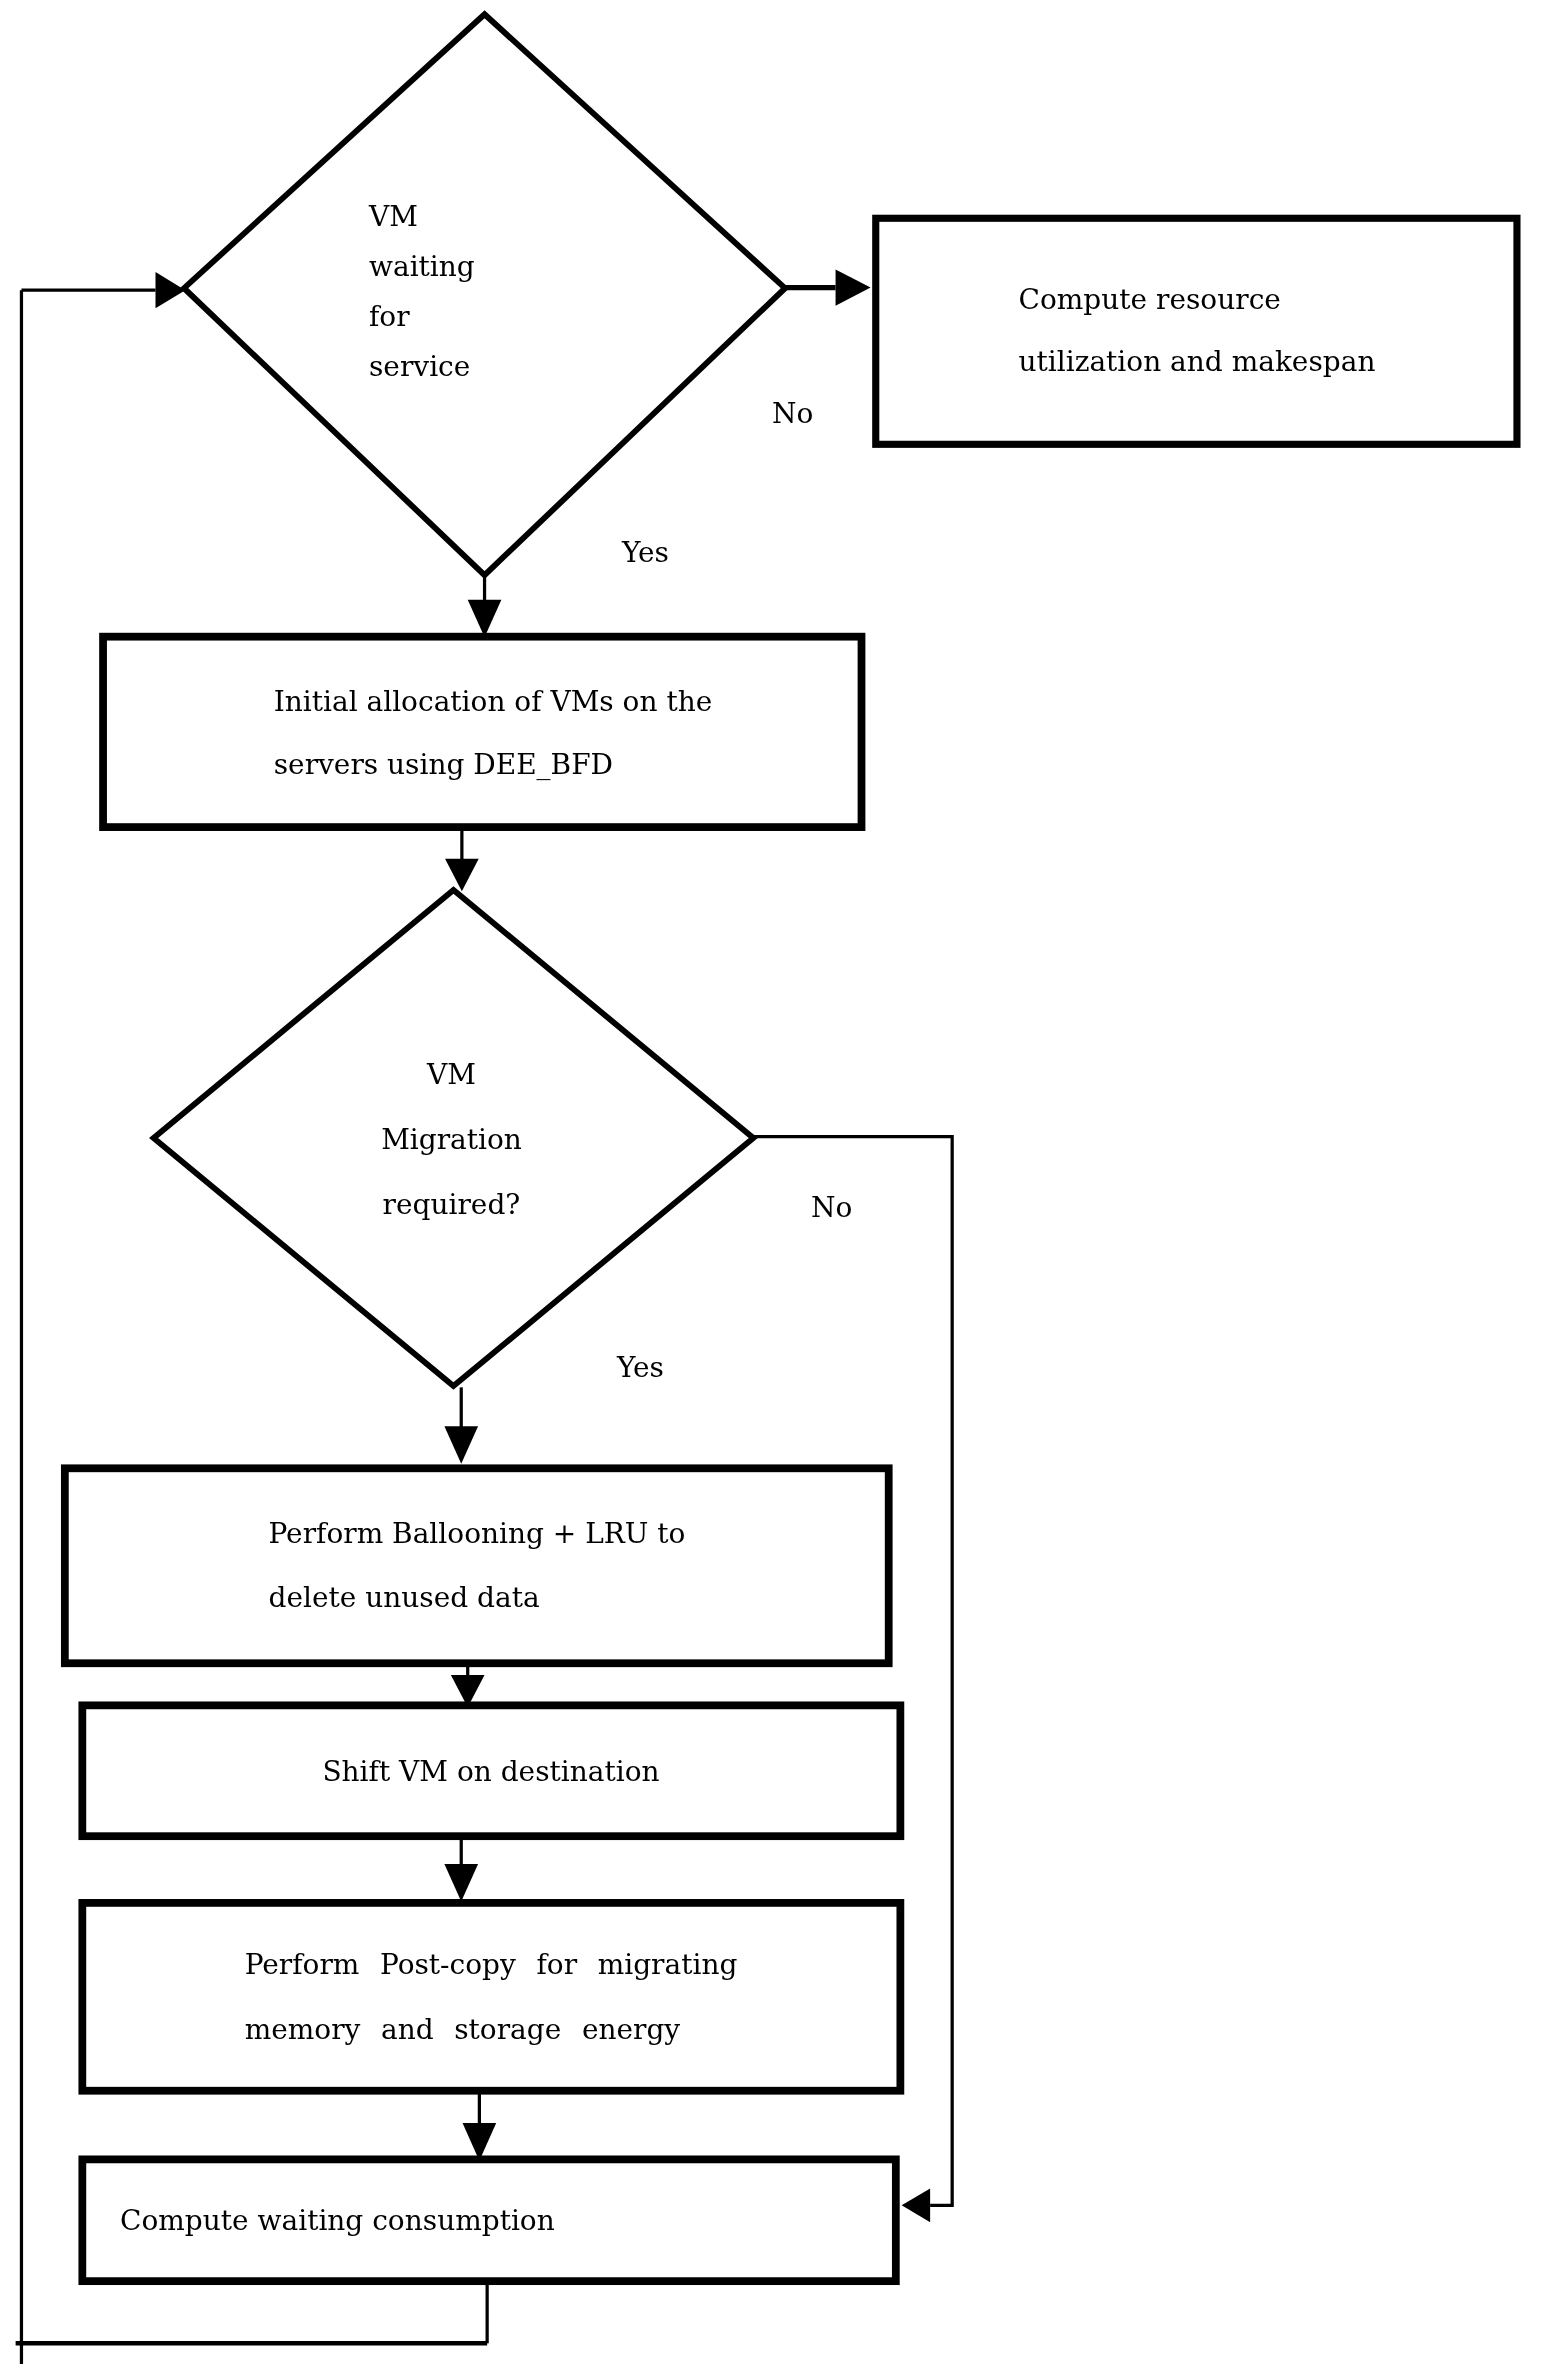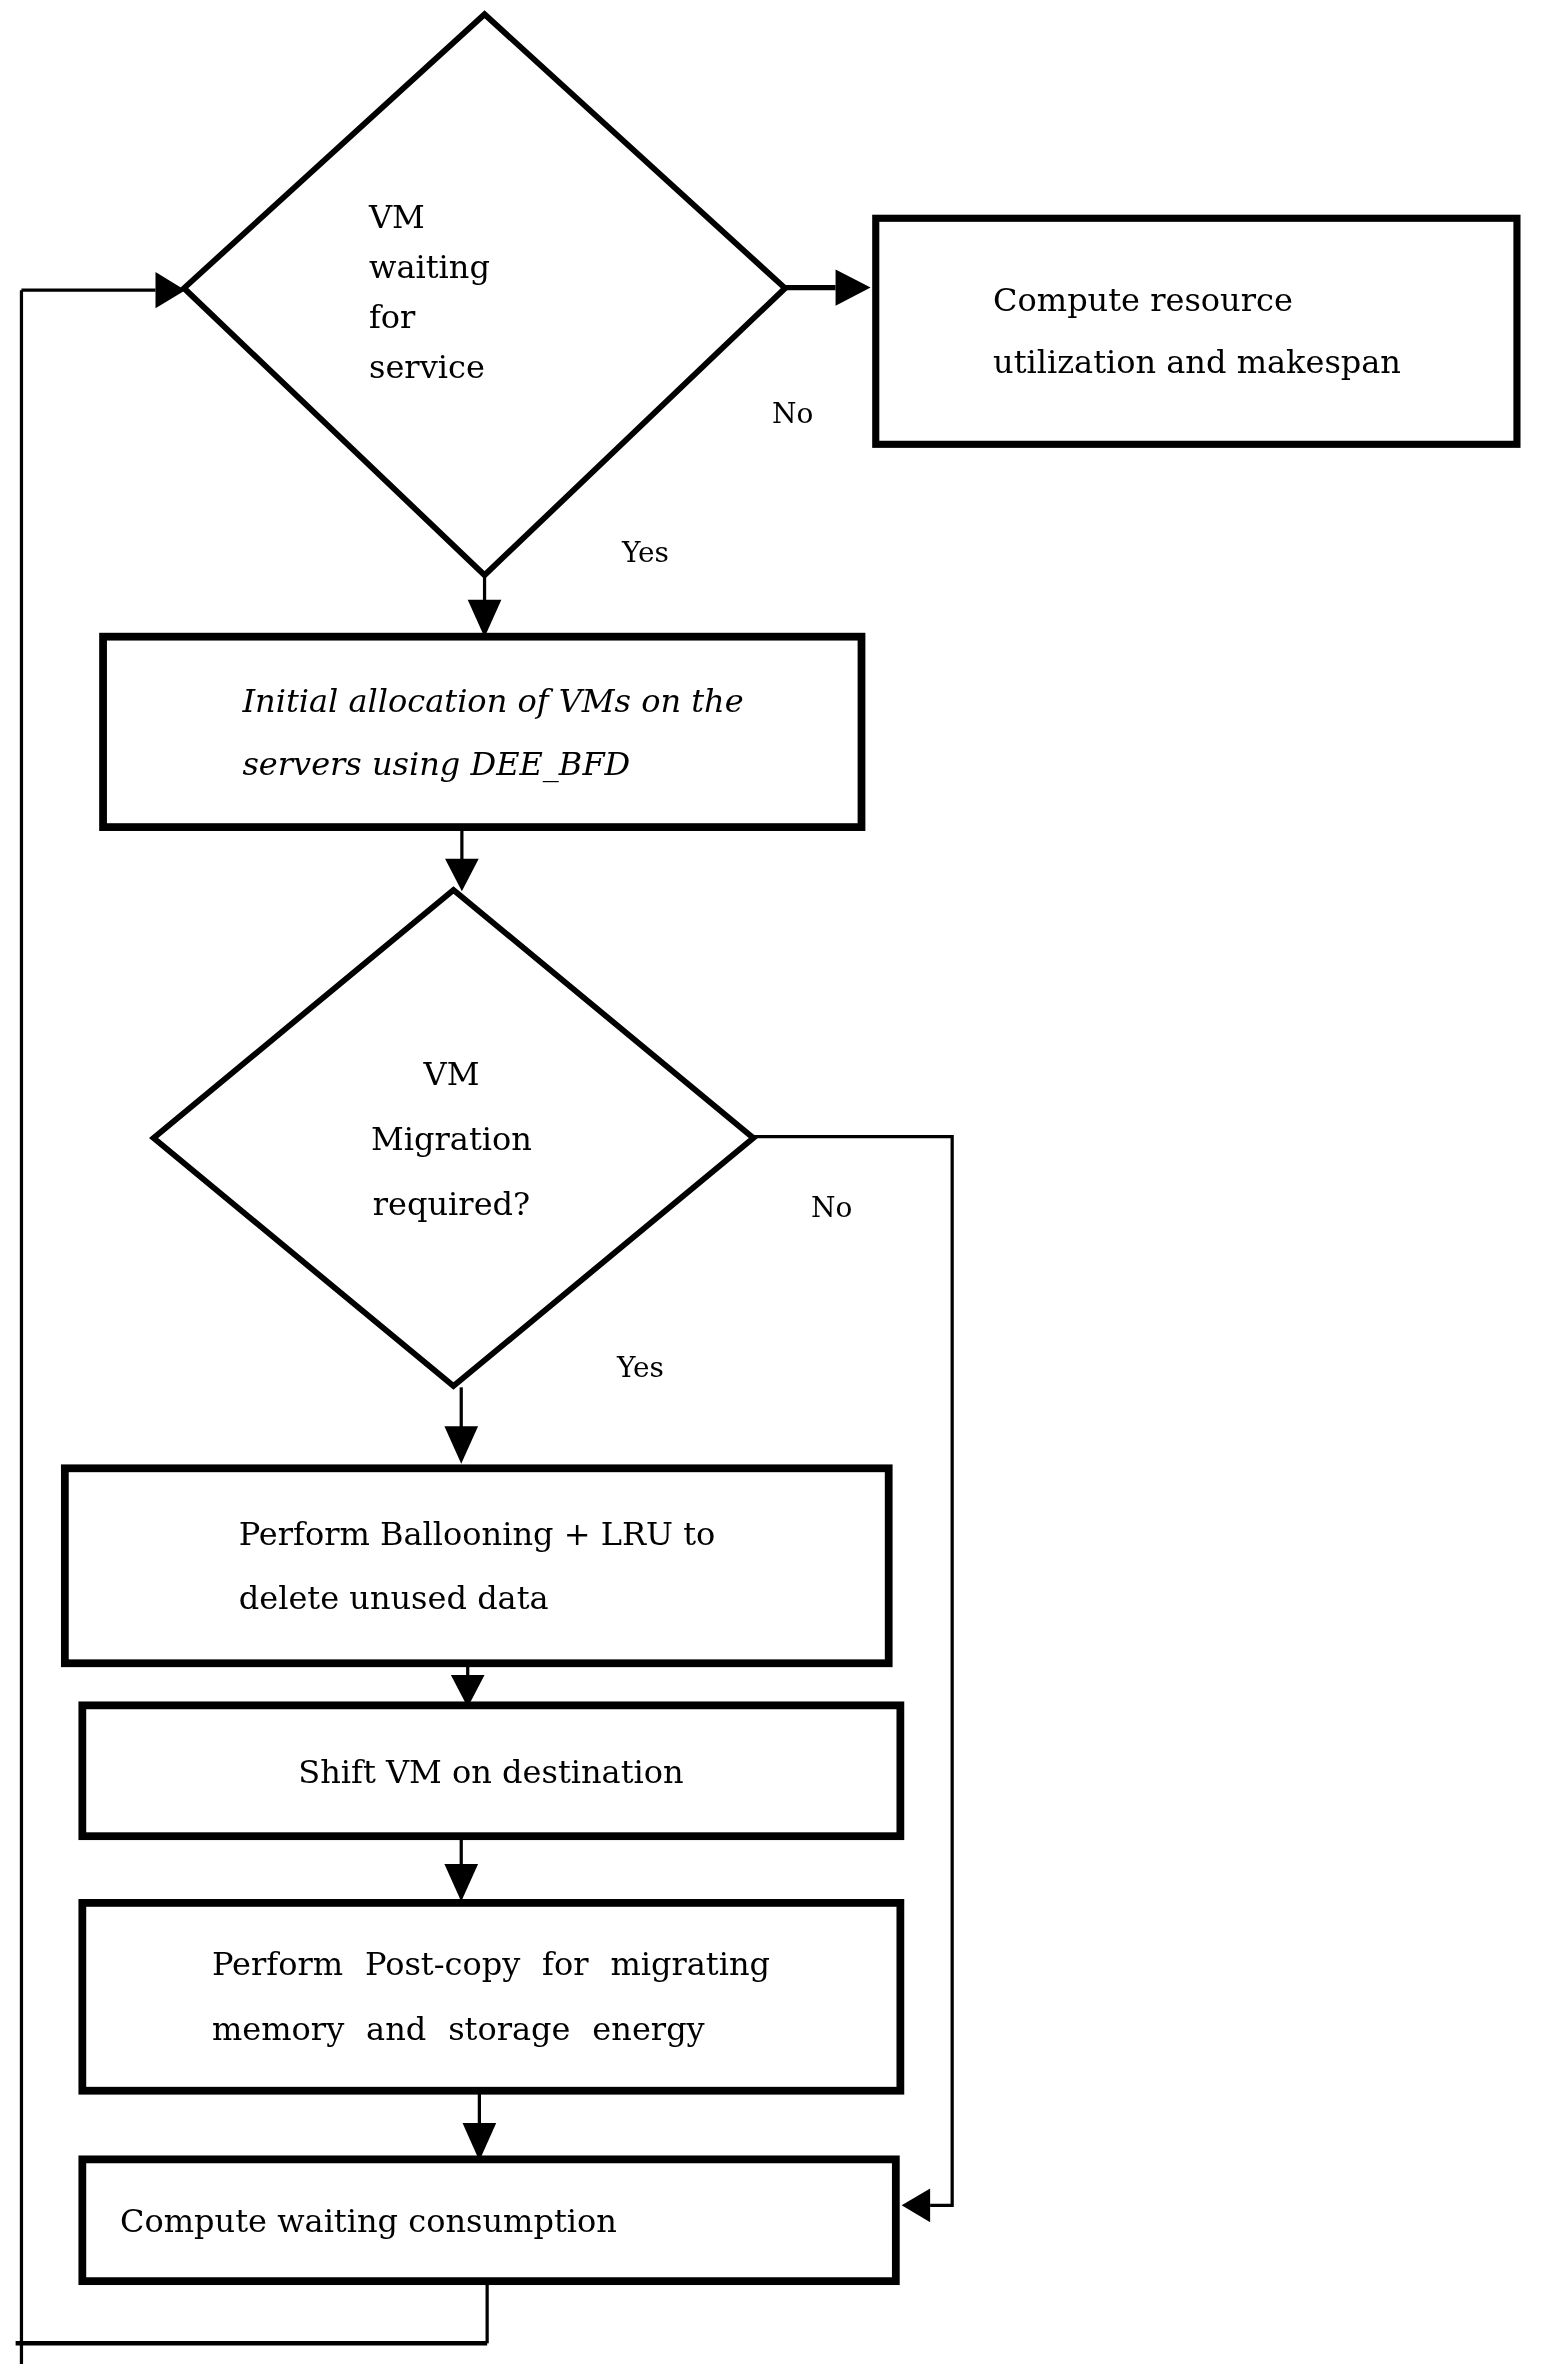--- a/index.html
+++ b/index.html
@@ -8,21 +8,21 @@
     width:1541px;
     height:2377px;
     background:#ffffff;
     font-family:"DejaVu Serif","Liberation Serif",serif;
     color:#000000;
   }
   .canvas svg{position:absolute;left:0;top:0;width:1541px;height:2377px;}
   .node-label{
     position:absolute;
     color:#000000;
-    font-size:32px;
+    font-size:28px;
     line-height:62px;
     white-space:pre;
   }
   .flex-center{
     display:flex;
     align-items:center;
     justify-content:center;
     text-align:left;
   }
   .edge-label{
@@ -81,21 +81,21 @@
   </svg>
 
   <div class="node-label" style="left:369px; top:192px; width:220px; line-height:50px;">VM
 waiting
 for
 service</div>
 
   <div class="node-label flex-center" style="left:880px; top:222px; width:634px; height:218px; line-height:62px;">Compute resource
 utilization and makespan</div>
 
-  <div class="node-label flex-center" style="left:107px; top:641px; width:772px; height:183px; line-height:63px;font-style:italic;">Initial allocation of VMs on the
+  <div class="node-label flex-center" style="left:107px; top:641px; width:772px; height:183px; line-height:63px;">Initial allocation of VMs on the
 servers using DEE_BFD</div>
 
   <div class="node-label" style="left:257px; top:1042px; width:389px; line-height:65px; text-align:center;">VM
 Migration
 required?</div>
 
   <div class="node-label flex-center" style="left:69px; top:1472px; width:816px; height:187px; line-height:64px;">Perform Ballooning + LRU to
 delete unused data</div>
 
   <div class="node-label flex-center" style="left:86px; top:1710px; width:810px; height:123px;">Shift VM on destination</div>

